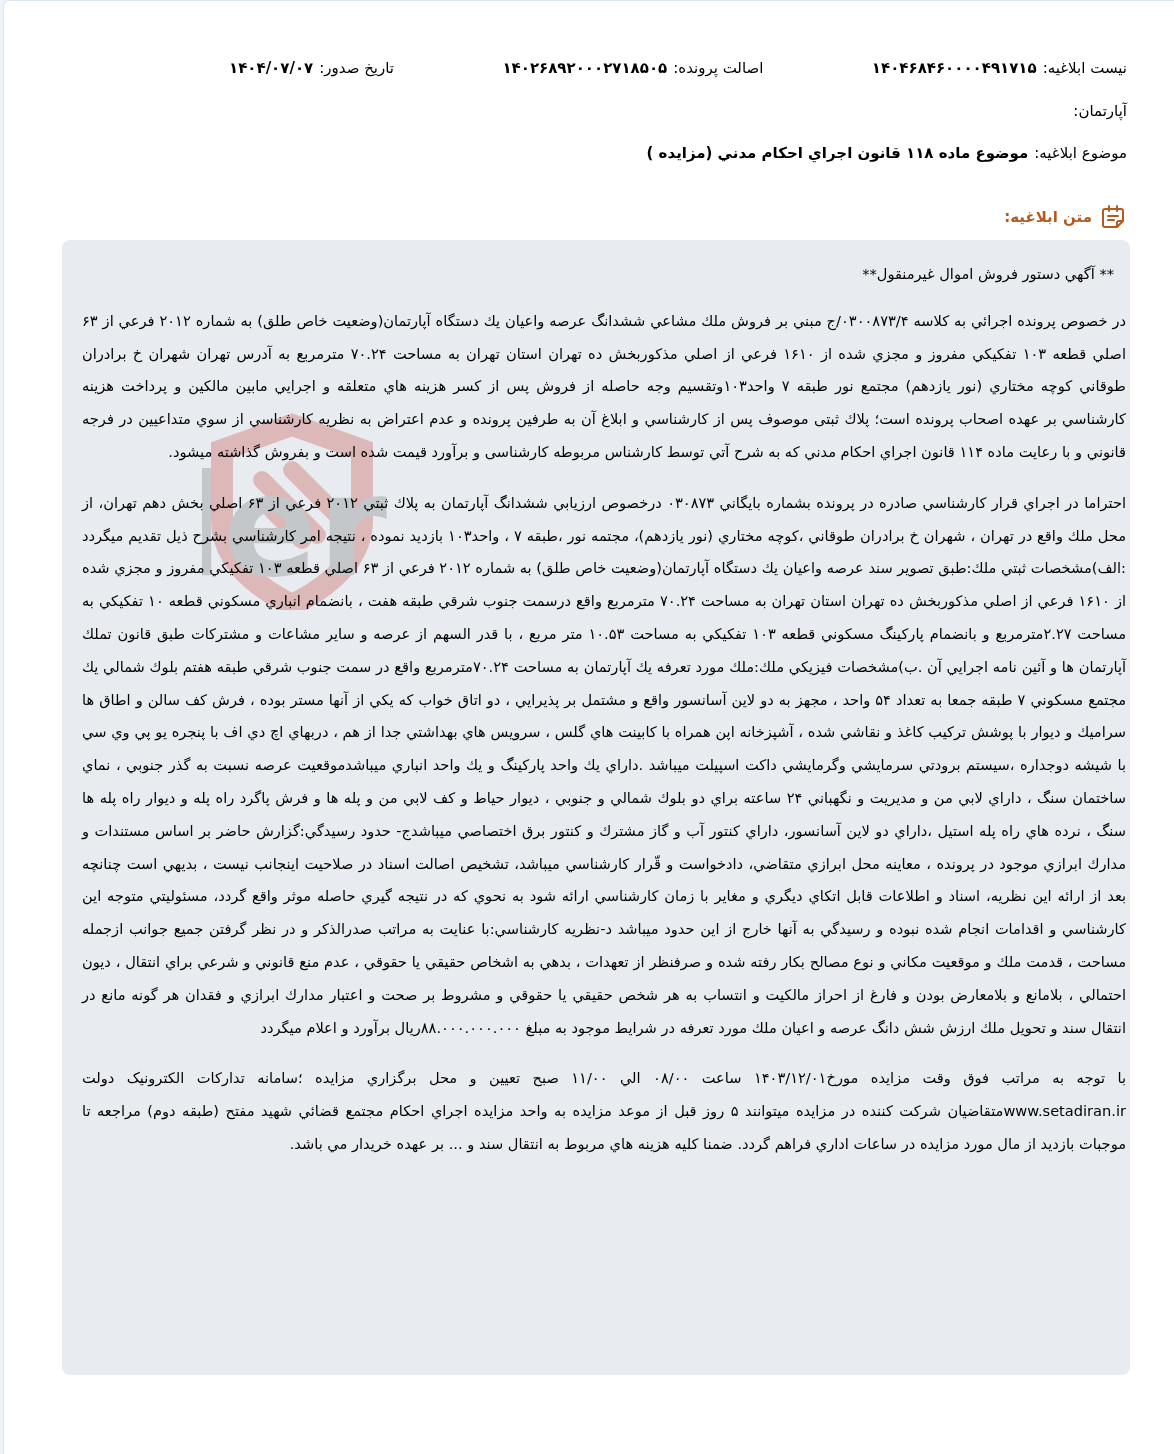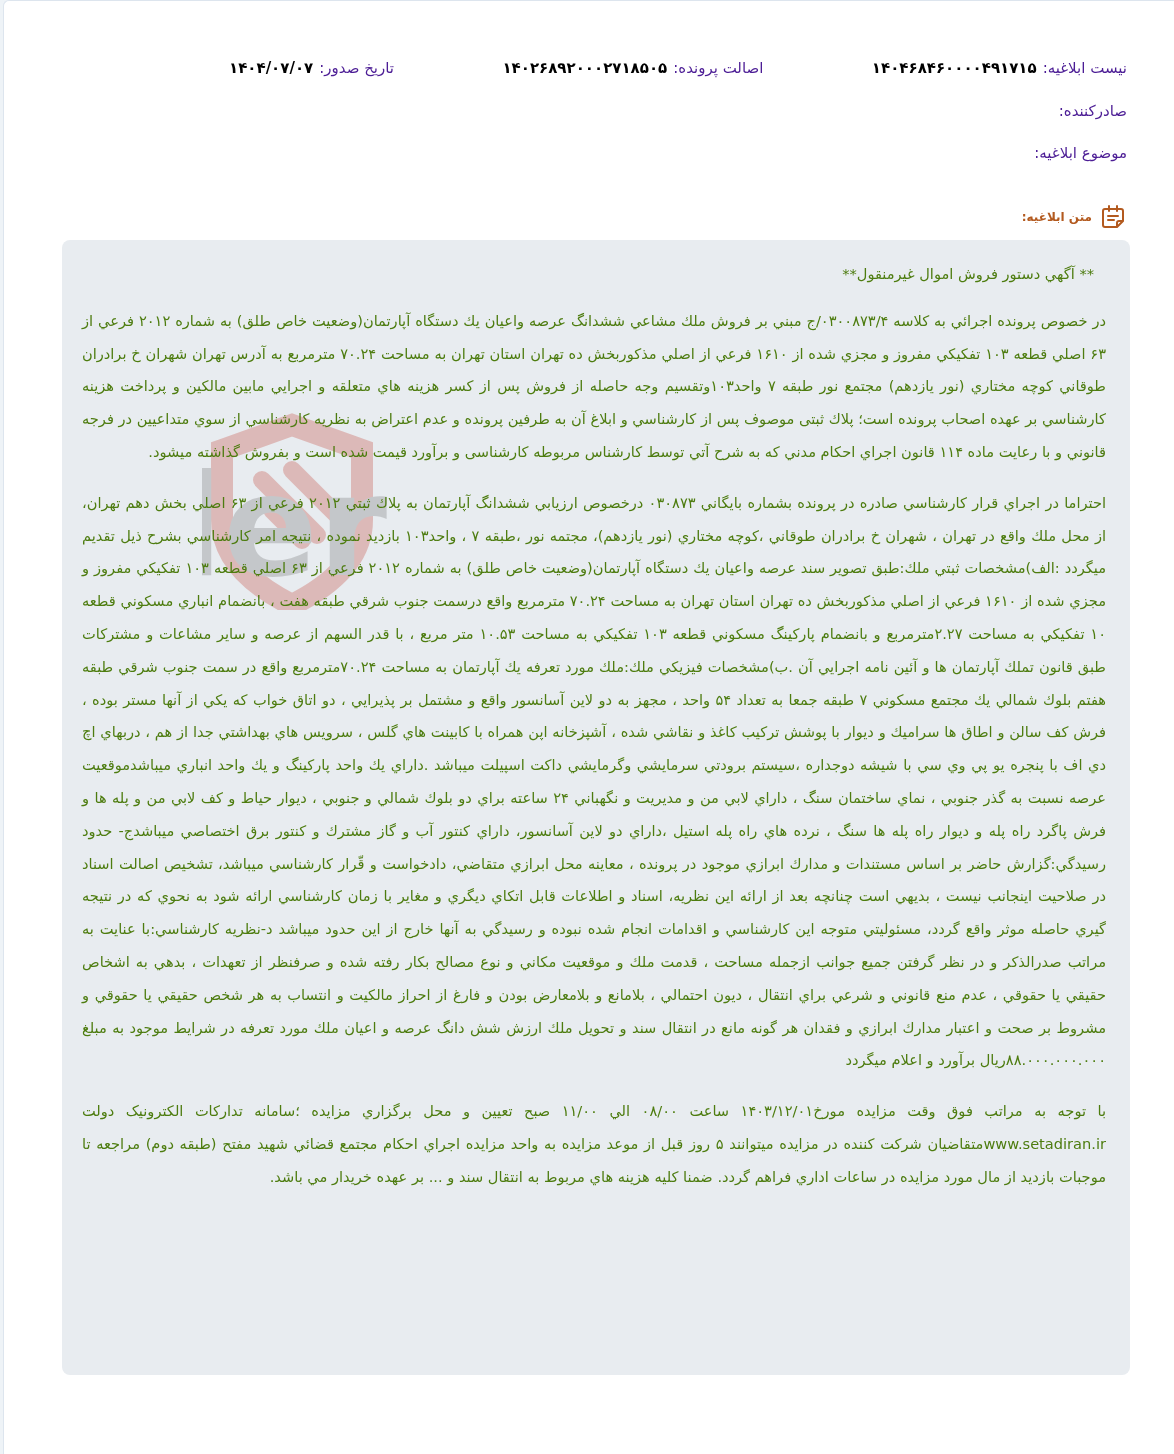--- a/index.html
+++ b/index.html
@@ -4,37 +4,37 @@
   <style>
     * { box-sizing: border-box; margin: 0; padding: 0; }
     html, body { width: 1174px; height: 1454px; background: #eef3f7; }
     body { font-family: "DejaVu Sans", sans-serif; direction: rtl; position: relative; overflow: hidden; }
     .card {
       position: absolute; left: 3px; top: 0; width: 1171px; height: 1454px;
       background: #ffffff; border-top: 1px solid #dde5ee; border-left: 1px solid #dde5ee;
       border-top-left-radius: 6px;
     }
     .meta-row { position: absolute; right: 47px; display: flex; align-items: baseline; font-size: 15px; white-space: nowrap; }
-    .meta-label { color: #4c1d95; }
+    .meta-label { color: #000000; }
     .meta-value { color: #000000; font-weight: bold; margin-right: 6px; }
     .row1 { top: 58px; left: 225px; right: 47px; justify-content: space-between; }
     .row1 .cell { display: flex; align-items: baseline; }
     .row2 { top: 101px; }
     .row3 { top: 143px; }
     .section-title {
       position: absolute; right: 48px; top: 203px; display: flex; align-items: center;
-      color: #b35a1f; font-weight: bold; font-size: 12px;
+      color: #b35a1f; font-weight: bold; font-size: 15px;
     }
     .section-title .icon { width: 26px; height: 26px; margin-left: 8px; display: inline-block; }
     .body-box {
       position: absolute; left: 58px; top: 239px; width: 1068px; height: 1135px;
       background: #e8ecf0; border-radius: 8px; overflow: hidden;
     }
     .watermark { position: absolute; left: 140px; top: 170px; width: 620px; height: 200px; opacity: 0.28; pointer-events: none; }
-    .content { position: relative; padding: 18px 24px 0 20px; color: #4d7c0f; font-size: 14.6px; line-height: 32.8px; text-align: justify; }
+    .content { position: relative; padding: 18px 4px 0 20px; color: #000000; font-size: 14.6px; line-height: 32.8px; text-align: justify; }
     .content .title-line { margin-bottom: 14px; padding-right: 12px; }
     .content p { margin-bottom: 18px; }
   </style>
 </head>
 <body>
 
 <div class="card">
 
   <div class="meta-row row1">
     <div class="cell">
@@ -45,25 +45,26 @@
       <span class="meta-label">اصالت پرونده:</span>
       <span class="meta-value">۱۴۰۲۶۸۹۲۰۰۰۲۷۱۸۵۰۵</span>
     </div>
     <div class="cell">
       <span class="meta-label">تاريخ صدور:</span>
       <span class="meta-value">۱۴۰۴/۰۷/۰۷</span>
     </div>
   </div>
 
   <div class="meta-row row2">
-    <span class="meta-label">صادركننده:</span>
+    <span class="meta-label">آپارتمان:</span>
   </div>
 
   <div class="meta-row row3">
     <span class="meta-label">موضوع ابلاغيه:</span>
+    <span class="meta-value">موضوع ماده ۱۱۸ قانون اجراي احكام مدني (مزايده )</span>
   </div>
 
   <div class="section-title">
     <span class="icon">
       <svg viewBox="0 0 26 26" width="26" height="26">
         <path d="M5 5 h16 a2 2 0 0 1 2 2 v10 l-6 6 h-12 a2 2 0 0 1 -2 -2 v-14 a2 2 0 0 1 2 -2 z" fill="none" stroke="#b35a1f" stroke-width="2" stroke-linejoin="round"></path>
         <path d="M17 23 v-4 a2 2 0 0 1 2 -2 h4" fill="none" stroke="#b35a1f" stroke-width="2" stroke-linejoin="round"></path>
         <line x1="9" y1="2" x2="9" y2="7" stroke="#b35a1f" stroke-width="2" stroke-linecap="round"></line>
         <line x1="17" y1="2" x2="17" y2="7" stroke="#b35a1f" stroke-width="2" stroke-linecap="round"></line>
         <line x1="8" y1="12" x2="18" y2="12" stroke="#b35a1f" stroke-width="2" stroke-linecap="round"></line>

